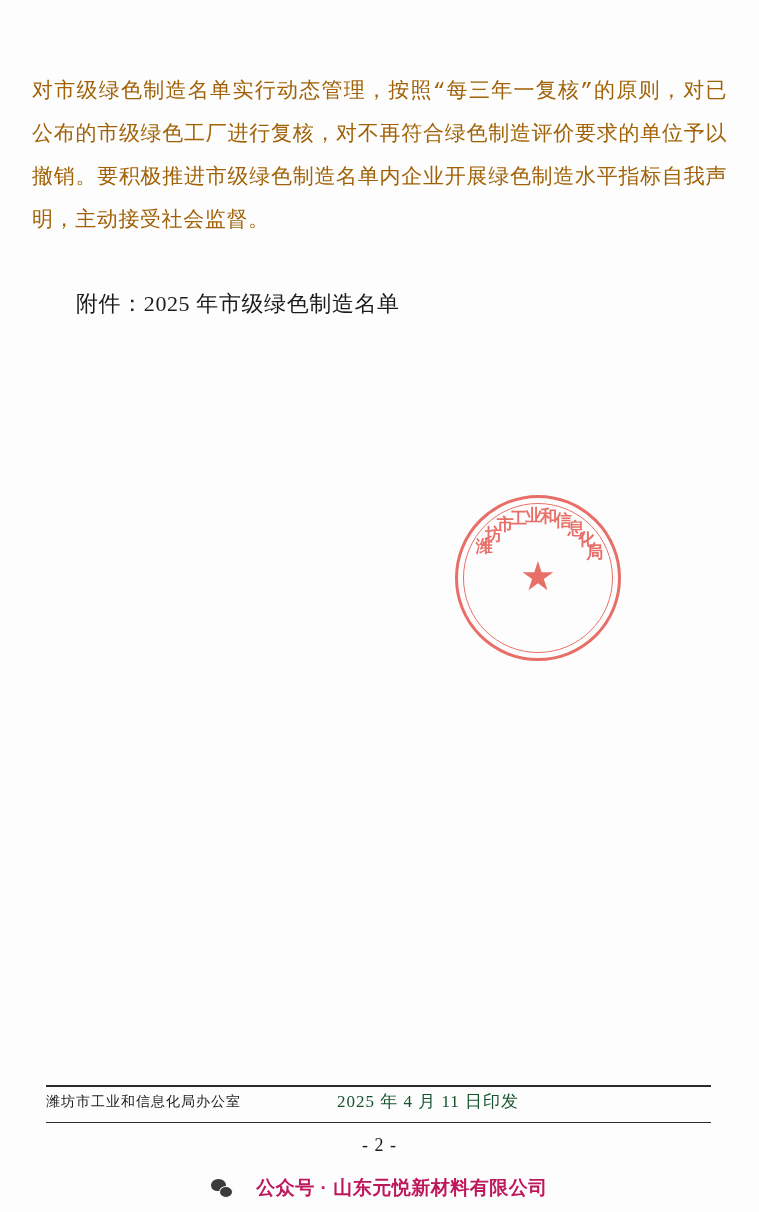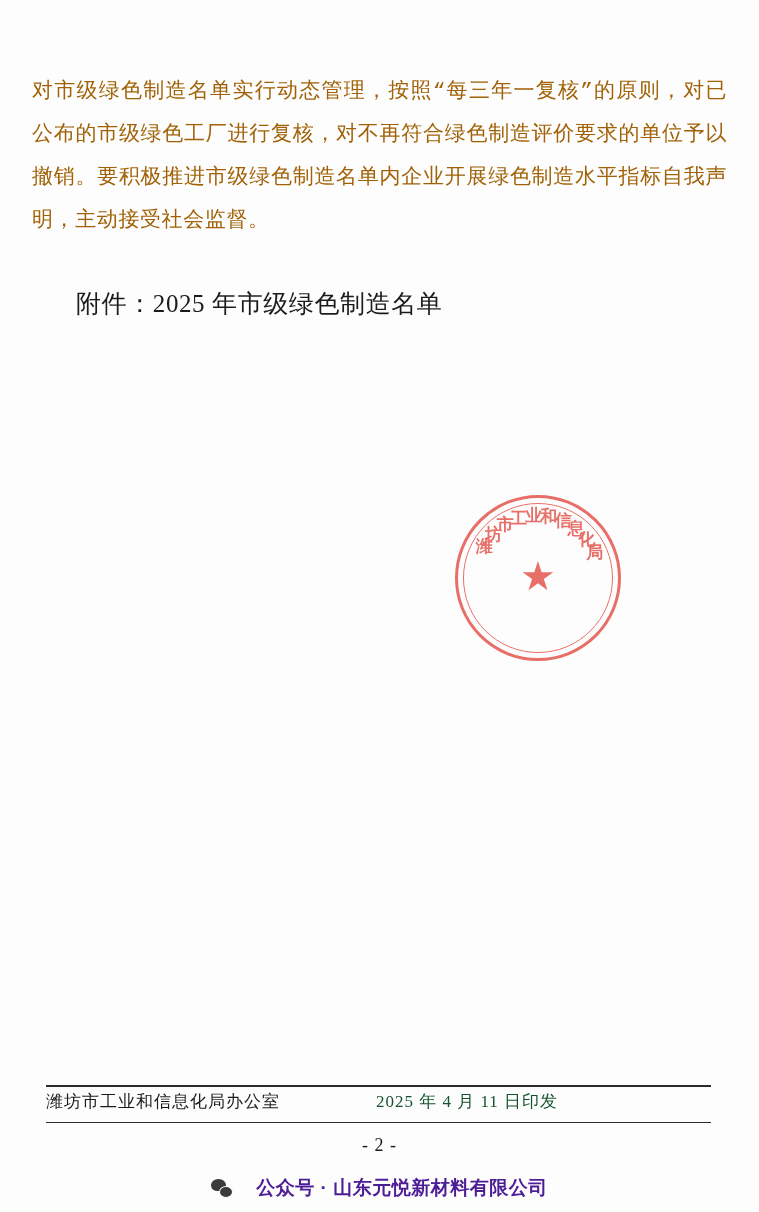--- a/index.html
+++ b/index.html
@@ -38,21 +38,21 @@
     color: #a16207;
     margin: 0 0 2px 0;
     word-break: break-all;
   }
   .para.indent {
     text-indent: 44px;
   }
 
   .attach {
     margin-top: 42px;
-    font-size: 25px;
+    font-size: 22px;
     line-height: 40px;
     letter-spacing: 0.6px;
     text-indent: 44px;
     color: #1b1b1b;
   }
 
   .signature-block {
     position: absolute;
     left: 0;
     top: 478px;
@@ -139,21 +139,21 @@
   }
   .footer-row {
     position: absolute;
     left: 46px;
     top: 1090px;
     width: 665px;
     display: flex;
     align-items: center;
   }
   .footer-left {
-    font-size: 17px;
+    font-size: 14px;
     letter-spacing: 1px;
     color: #1b1b1b;
     white-space: nowrap;
   }
   .footer-right {
     font-size: 17px;
     letter-spacing: 1px;
     color: #14532d;
     white-space: nowrap;
     margin-left: 96px;
@@ -183,21 +183,21 @@
     left: 0;
     top: 1175px;
     width: 759px;
     display: flex;
     align-items: center;
     justify-content: center;
     gap: 23px;
     font-family: "Liberation Sans", sans-serif;
     font-size: 19px;
     font-weight: bold;
-    color: #4c1d95;
+    color: #be185d;
     letter-spacing: 0.5px;
   }
   .wechat-icon {
     display: inline-block;
     width: 22px;
     height: 19px;
     position: relative;
   }
   .wechat-icon .b1 {
     position: absolute;

